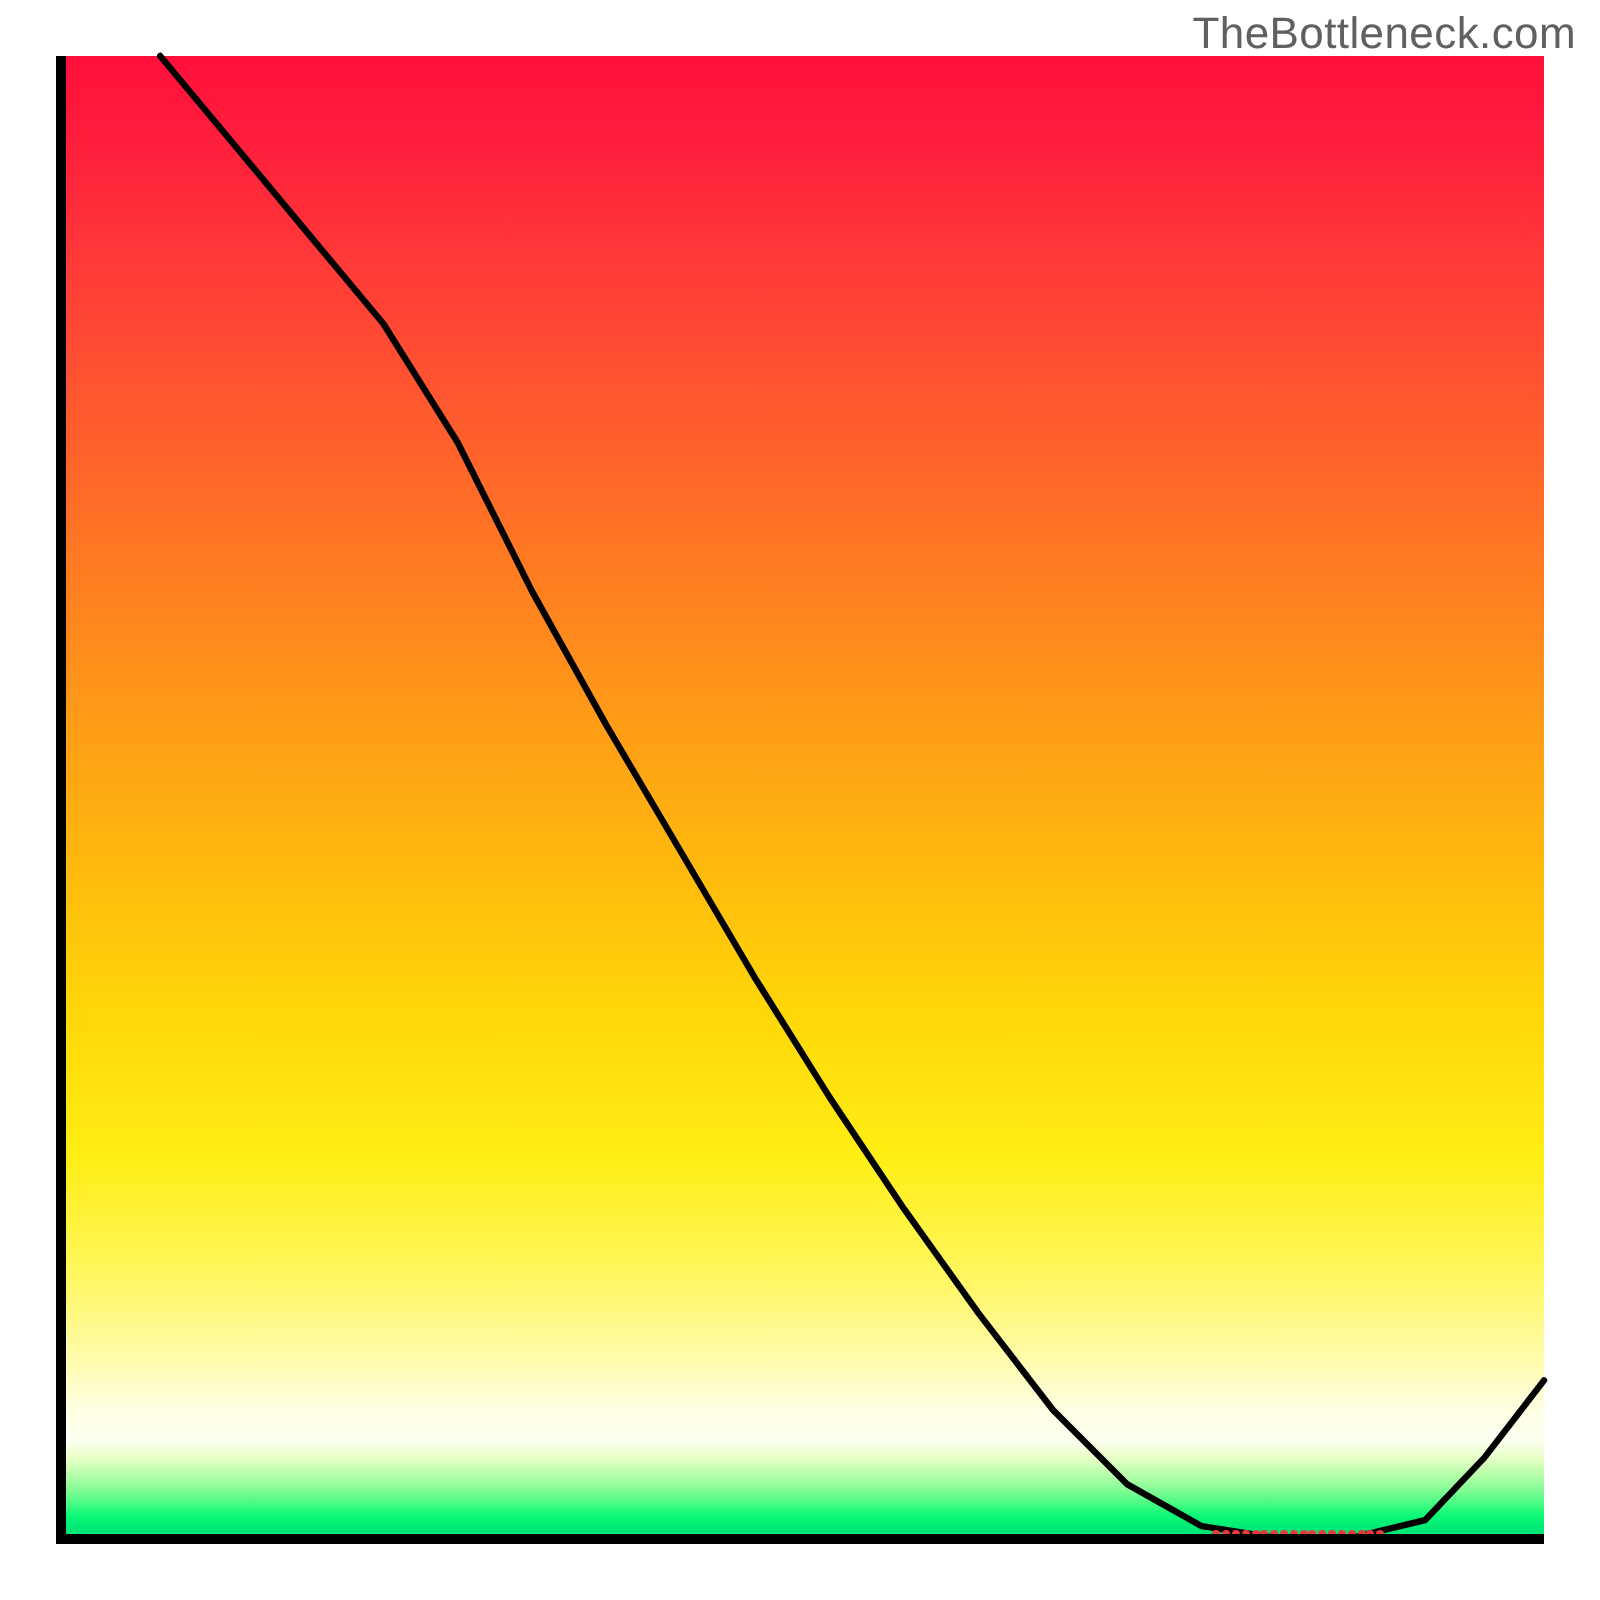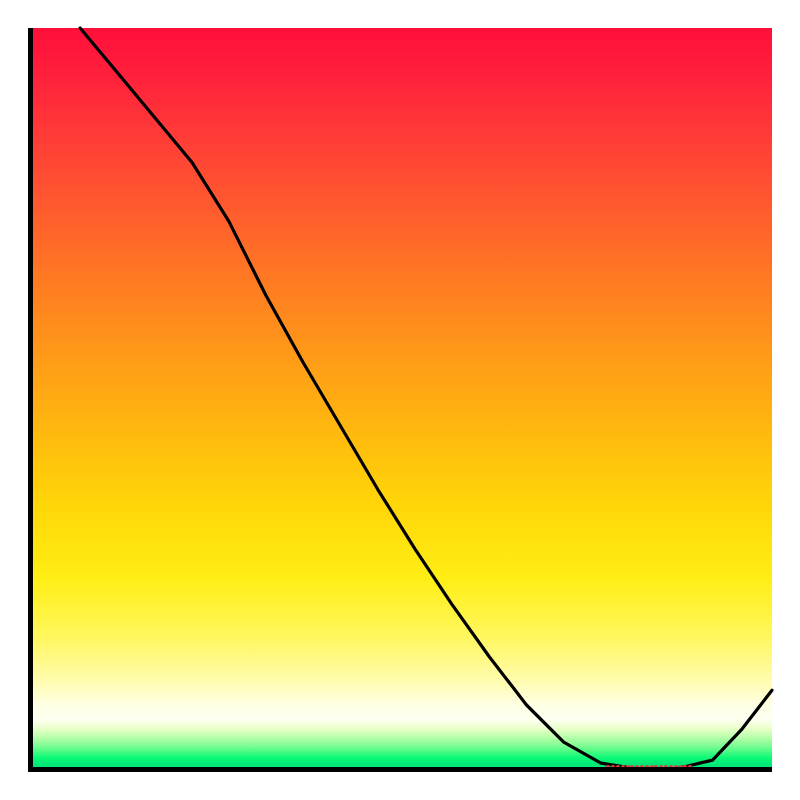--- a/index.html
+++ b/index.html
@@ -94,20 +94,21 @@
   .marker-dot {
     position: absolute;
     background: #e63b3b;
     border-radius: 2px;
   }
 </style>
 </head>
 <body>
 
 <div class="stage">
+  <div class="watermark">TheBottleneck.com</div>
 
   <div class="chart-area">
 
     <div class="gradient-fill"></div>
 
     <svg class="overlay" viewBox="0 0 744 744" preserveAspectRatio="none">
       <path id="curve-path" fill="none" stroke="#000000" stroke-width="3.2" stroke-linecap="round" stroke-linejoin="round" d="M52.1 0.0 L89.3 44.6 L126.5 89.3 L163.7 133.9 L200.9 193.4 L238.1 267.8 L275.3 334.8 L312.5 398.0 L349.7 461.3 L386.9 520.8 L424.1 576.6 L461.3 628.7 L498.5 677.0 L535.7 714.2 L572.9 735.1 L610.1 741.0 L647.3 741.0 L684.5 732.1 L714.2 700.8 L744.0 662.2"></path>
     </svg>
 
     <div id="marker-container">

